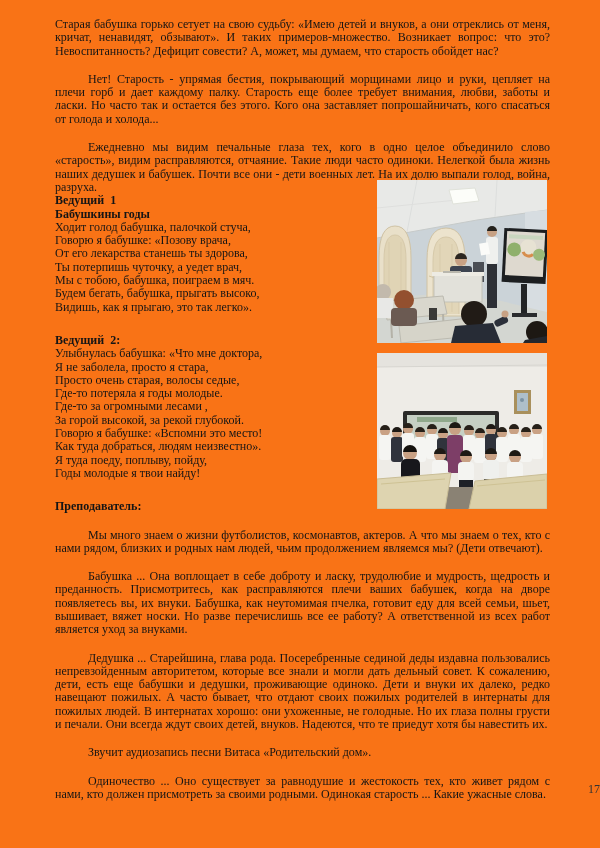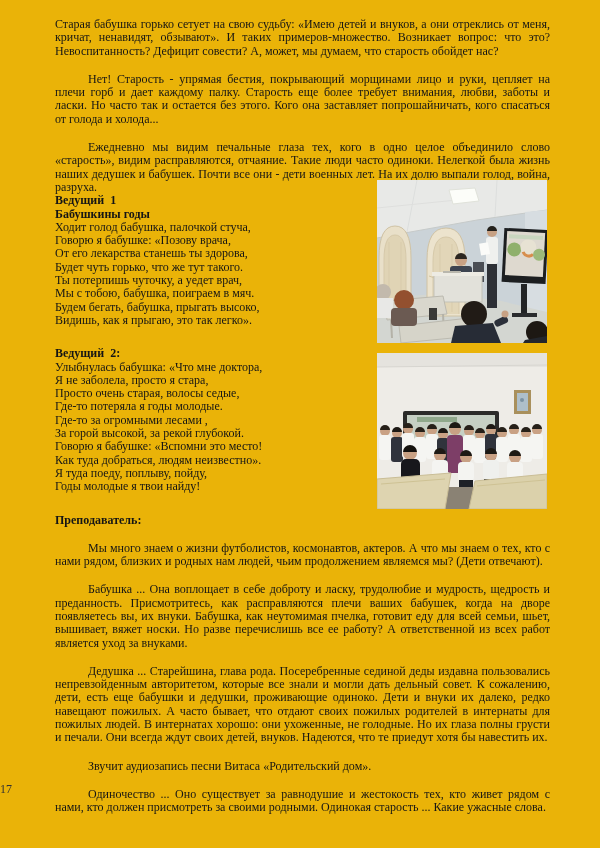--- a/index.html
+++ b/index.html
@@ -1,58 +1,57 @@
 <!DOCTYPE html>
 <html><head>
 <meta charset="utf-8">
 <style>
   html,body{margin:0;padding:0;background:#ffffff;}
   .page{
     position:relative;
     width:600px;height:848px;
     box-sizing:border-box;
-    background:#eab308;
+    background:#f97316;
     padding:18px 50px 0 55px;
     font-family:"Liberation Serif","DejaVu Serif",serif;
     color:#151515;
     overflow:hidden;
   }
   .body-text{font-size:12px;line-height:13.3px;text-align:justify;}
   p{margin:0;}
   .indent{text-indent:33px;margin-top:15px;}
   .head{font-weight:bold;white-space:pre-wrap;}
   .poem-col{width:310px;}
   .poem div{white-space:pre-wrap;}
   .spacer{height:20px;}
   .photo{position:absolute;margin:0;line-height:0;}
   .photo1{left:377px;top:180px;width:170px;height:163px;}
   .photo2{left:377px;top:353px;width:170px;height:156px;}
   .page-number{
     position:absolute;left:0;right:0;top:782px;
-    text-align:left;font-size:12px;color:#333;
+    text-align:right;font-size:12px;color:#333;
   }
 </style>
 </head>
 <body>
 
 <div class="page">
   <div class="body-text">
 
     <p class="para">Старая бабушка горько сетует на свою судьбу: «Имею детей и внуков, а они отреклись от меня, кричат, ненавидят, обзывают». И таких примеров-множество. Возникает вопрос: что это? Невоспитанность? Дефицит совести? А, может, мы думаем, что старость обойдет нас?</p>
     <p class="para indent">Нет! Старость - упрямая бестия, покрывающий морщинами лицо и руки, цепляет на плечи горб и дает каждому палку. Старость еще более требует внимания, любви, заботы и ласки. Но часто так и остается без этого. Кого она заставляет попрошайничать, кого спасаться от голода и холода...</p>
     <p class="para indent">Ежедневно мы видим печальные глаза тех, кого в одно целое объединило слово «старость», видим расправляются, отчаяние. Такие люди часто одиноки. Нелегкой была жизнь наших дедушек и бабушек. Почти все они - дети военных лет. На их долю выпали голод, война, разруха.</p>
 
     <div class="poem-col">
       <p class="head">Ведущий  1</p>
       <p class="head">Бабушкины годы</p>
       <div class="poem">
         <div>Ходит голод бабушка, палочкой стуча,</div>
         <div>Говорю я бабушке: «Позову врача,</div>
         <div>От его лекарства станешь ты здорова,</div>
-        <div>Будет чуть горько, что же тут такого.</div>
         <div>Ты потерпишь чуточку, а уедет врач,</div>
         <div>Мы с тобою, бабушка, поиграем в мяч.</div>
         <div>Будем бегать, бабушка, прыгать высоко,</div>
         <div>Видишь, как я прыгаю, это так легко».</div>
       </div>
       <div class="spacer"></div>
       <p class="head">Ведущий  2:</p>
       <div class="poem">
         <div>Улыбнулась бабушка: «Что мне доктора,</div>
         <div>Я не заболела, просто я стара,</div>

